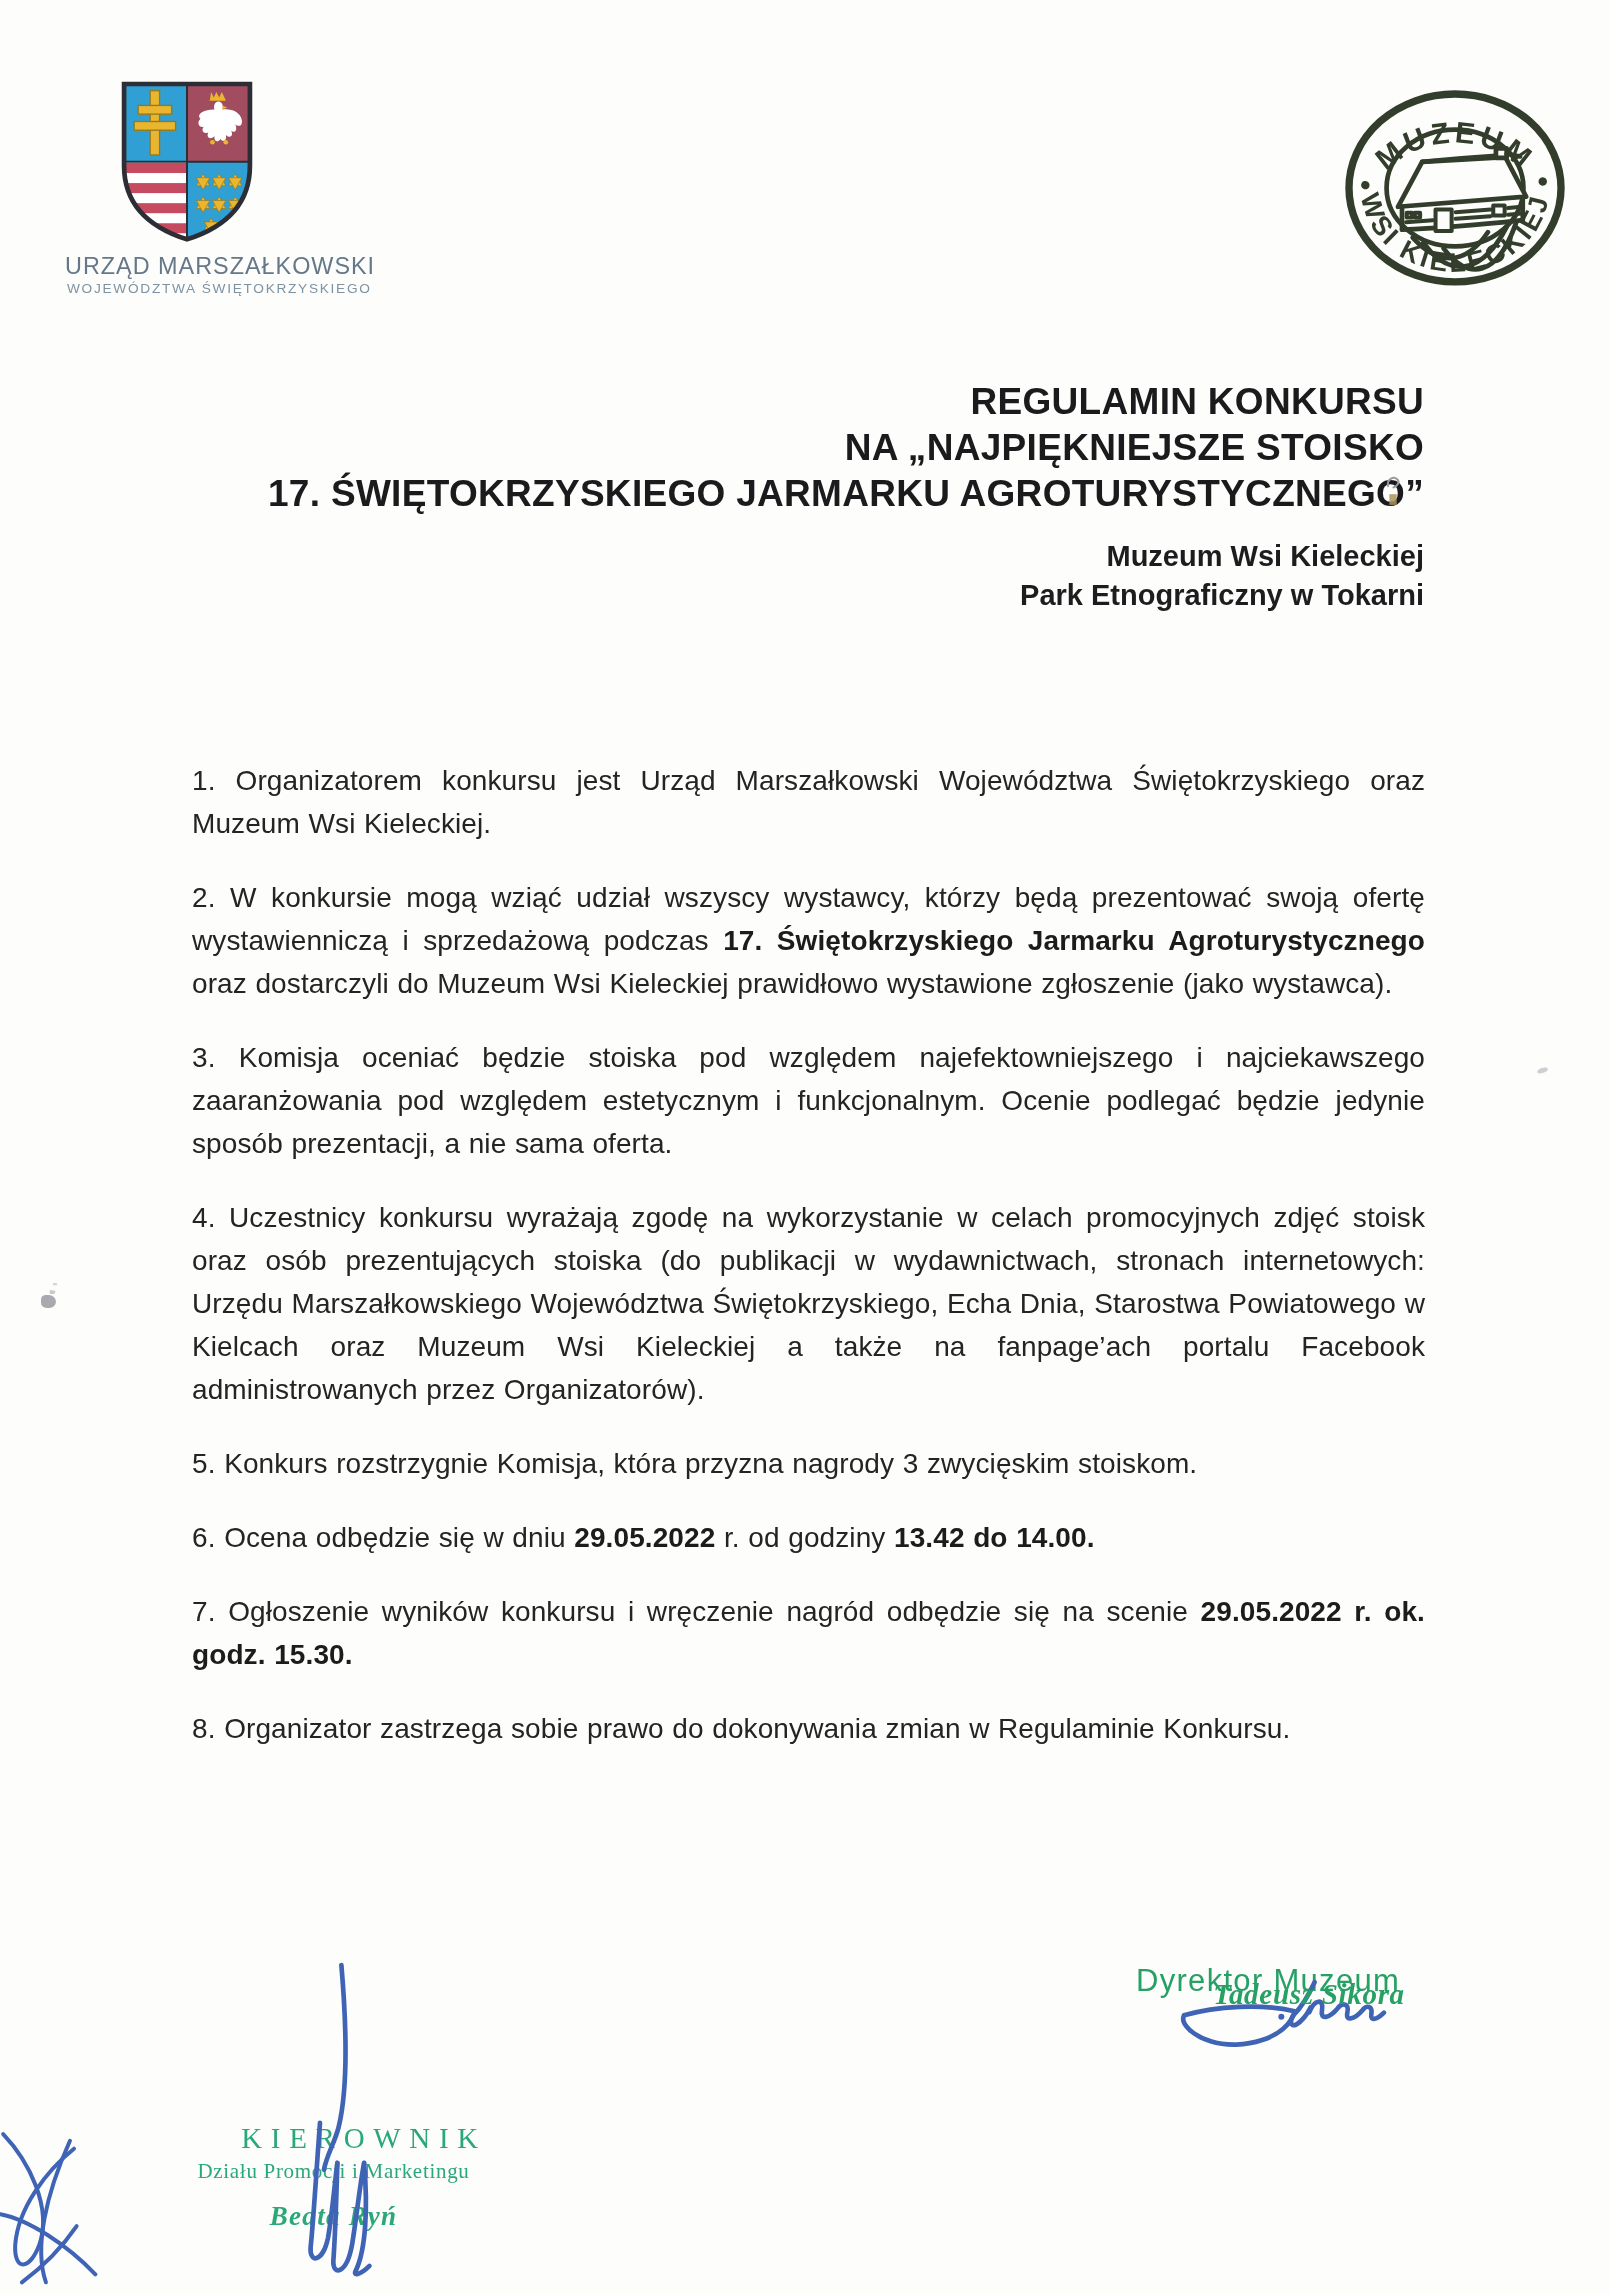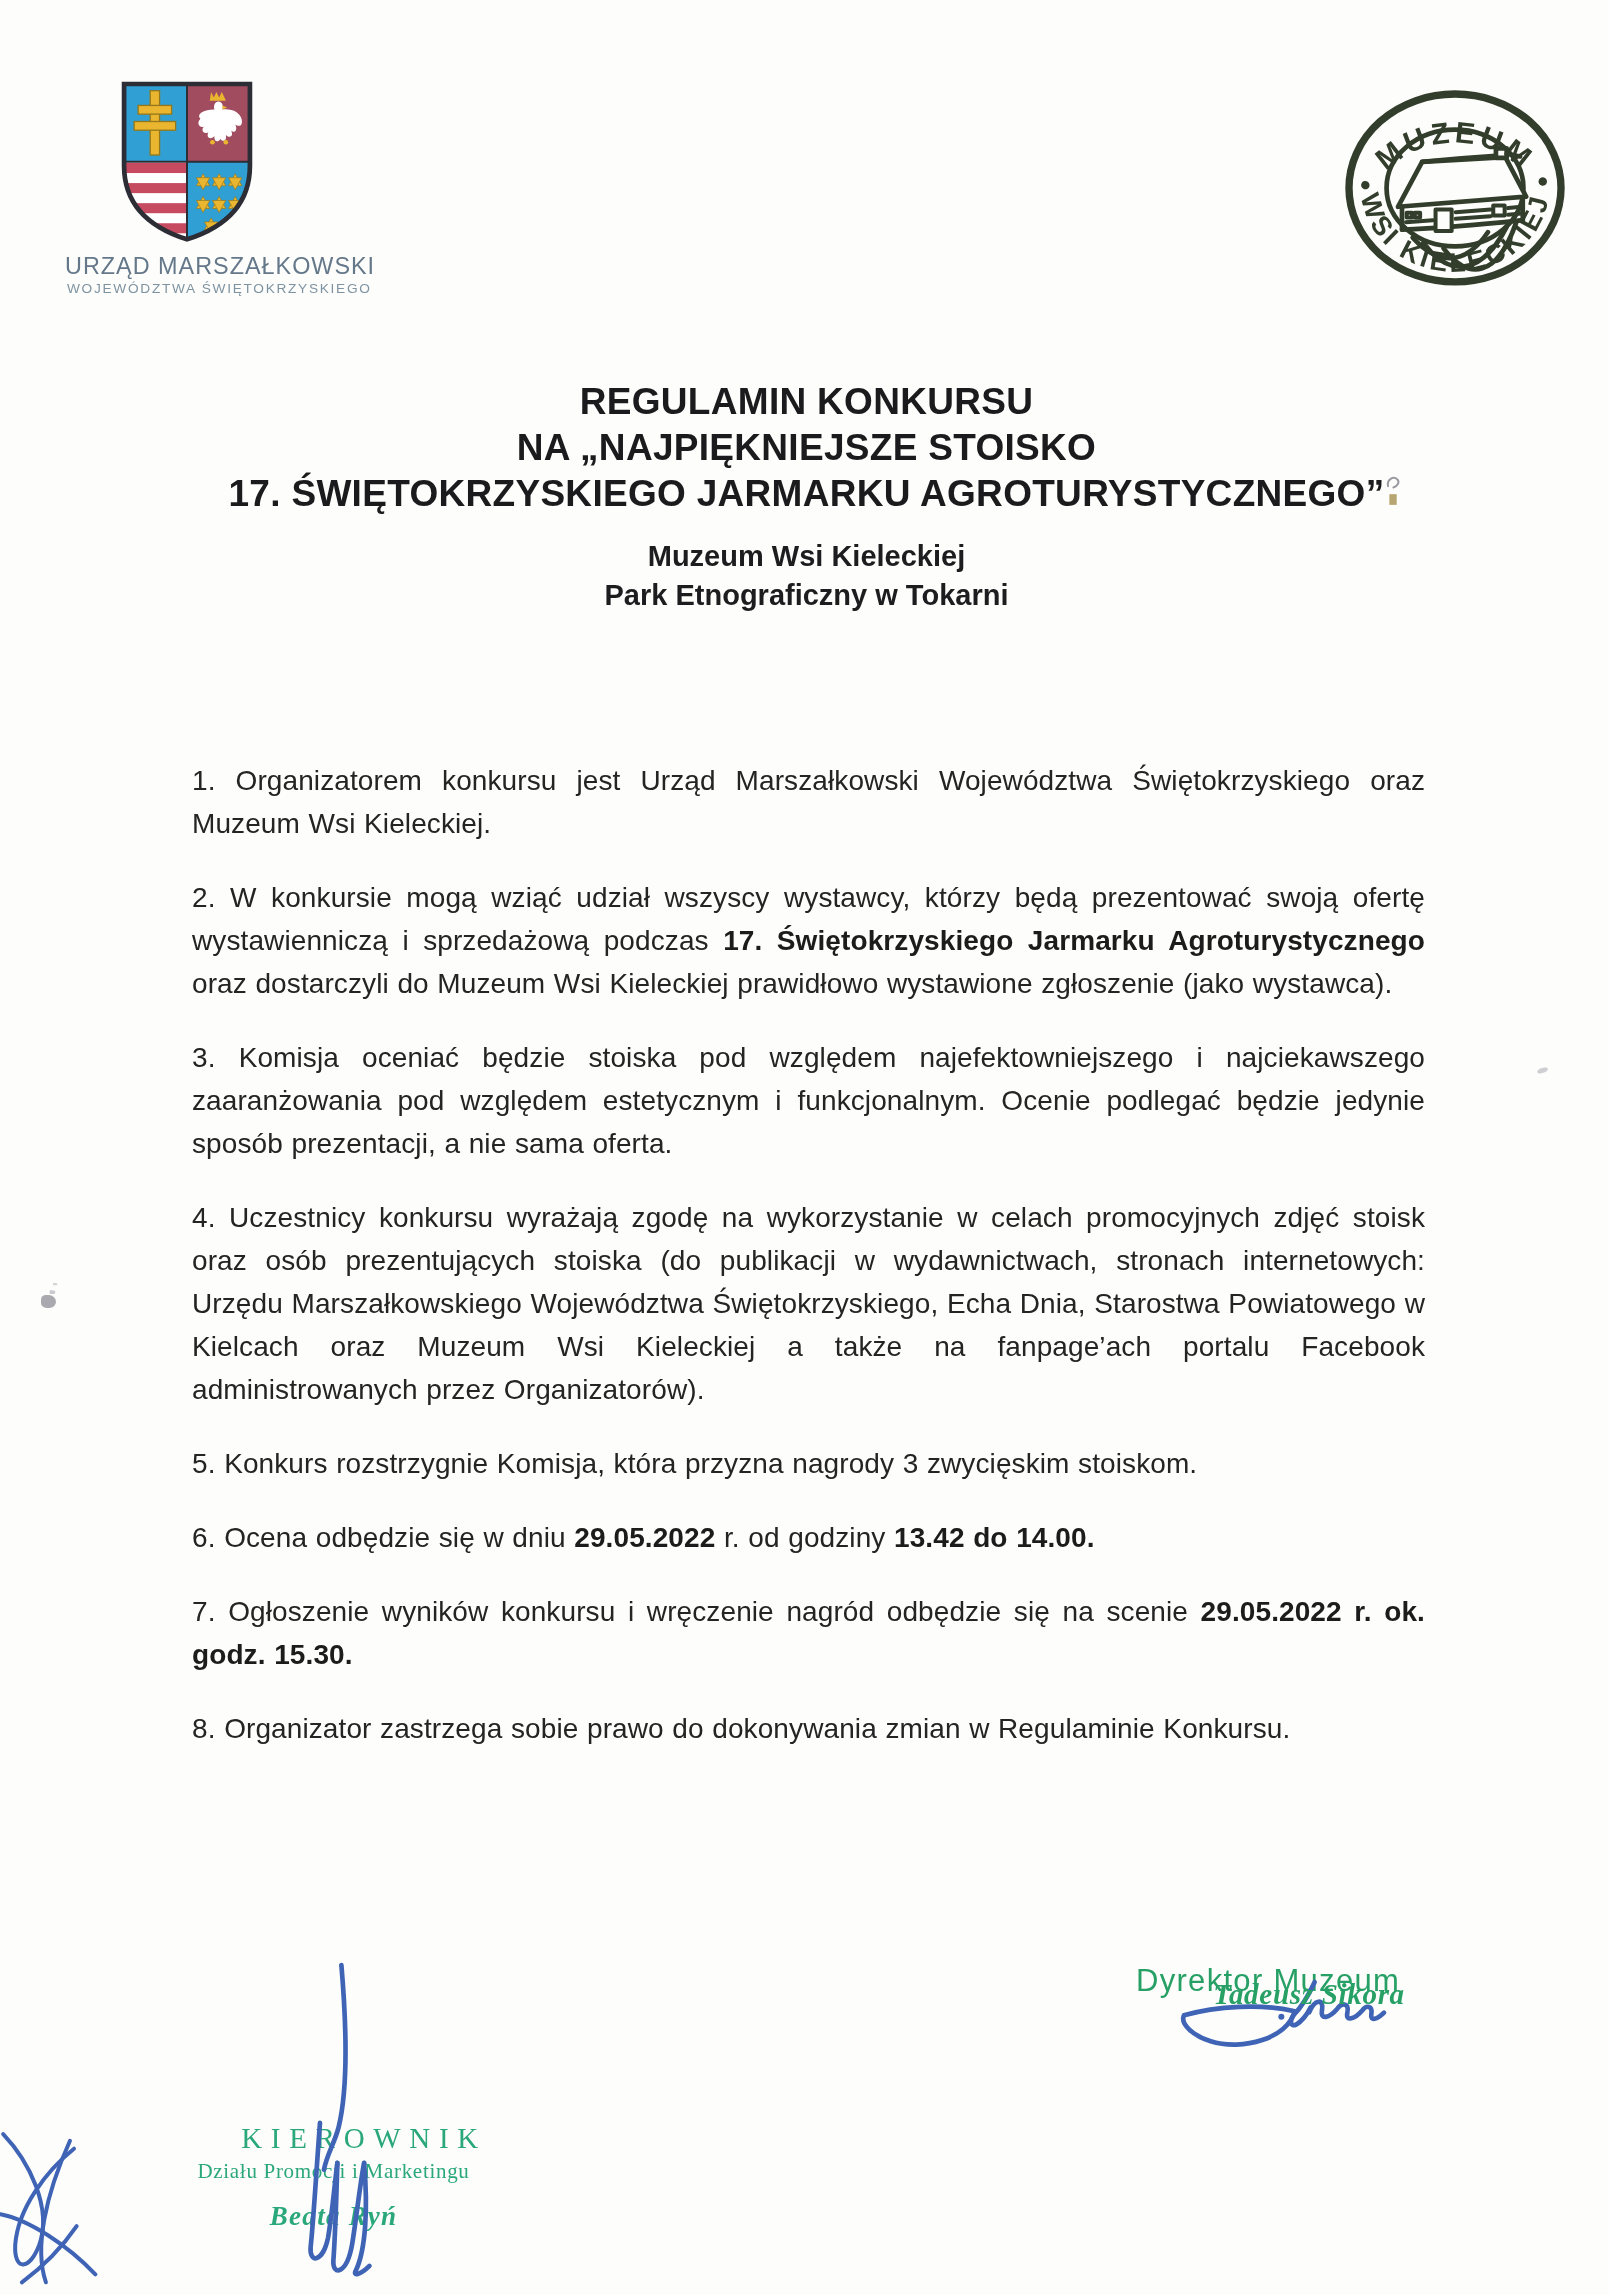--- a/index.html
+++ b/index.html
@@ -18,21 +18,21 @@
   .coa-caption2{
     position:absolute;left:67px;top:281px;width:374px;
     font-size:13.7px;letter-spacing:1.7px;color:var(--caption-gray2);
     font-weight:400;
   }
   .museum-stamp{position:absolute;left:1336px;top:86px;width:238px;height:208px;}
   .stamp-ink{stroke:var(--logo-ink);fill:none;stroke-linecap:round;stroke-linejoin:round;}
   .stamp-text{fill:var(--logo-ink);font-family:"Liberation Sans",sans-serif;font-weight:bold;}
 
   
-  .title-block{position:absolute;left:189px;top:379px;width:1235px;text-align:center;}
+  .title-block{position:absolute;left:189px;top:379px;width:1235px;text-align:right;}
   .title-line{
     font-size:37px;line-height:46px;font-weight:700;color:#1b1b1d;
     letter-spacing:0.3px;
   }
   .venue-line{
     font-size:29px;line-height:39px;font-weight:700;color:#1d1d1f;
   }
   .venue-wrap{margin-top:20px;}
 
   

